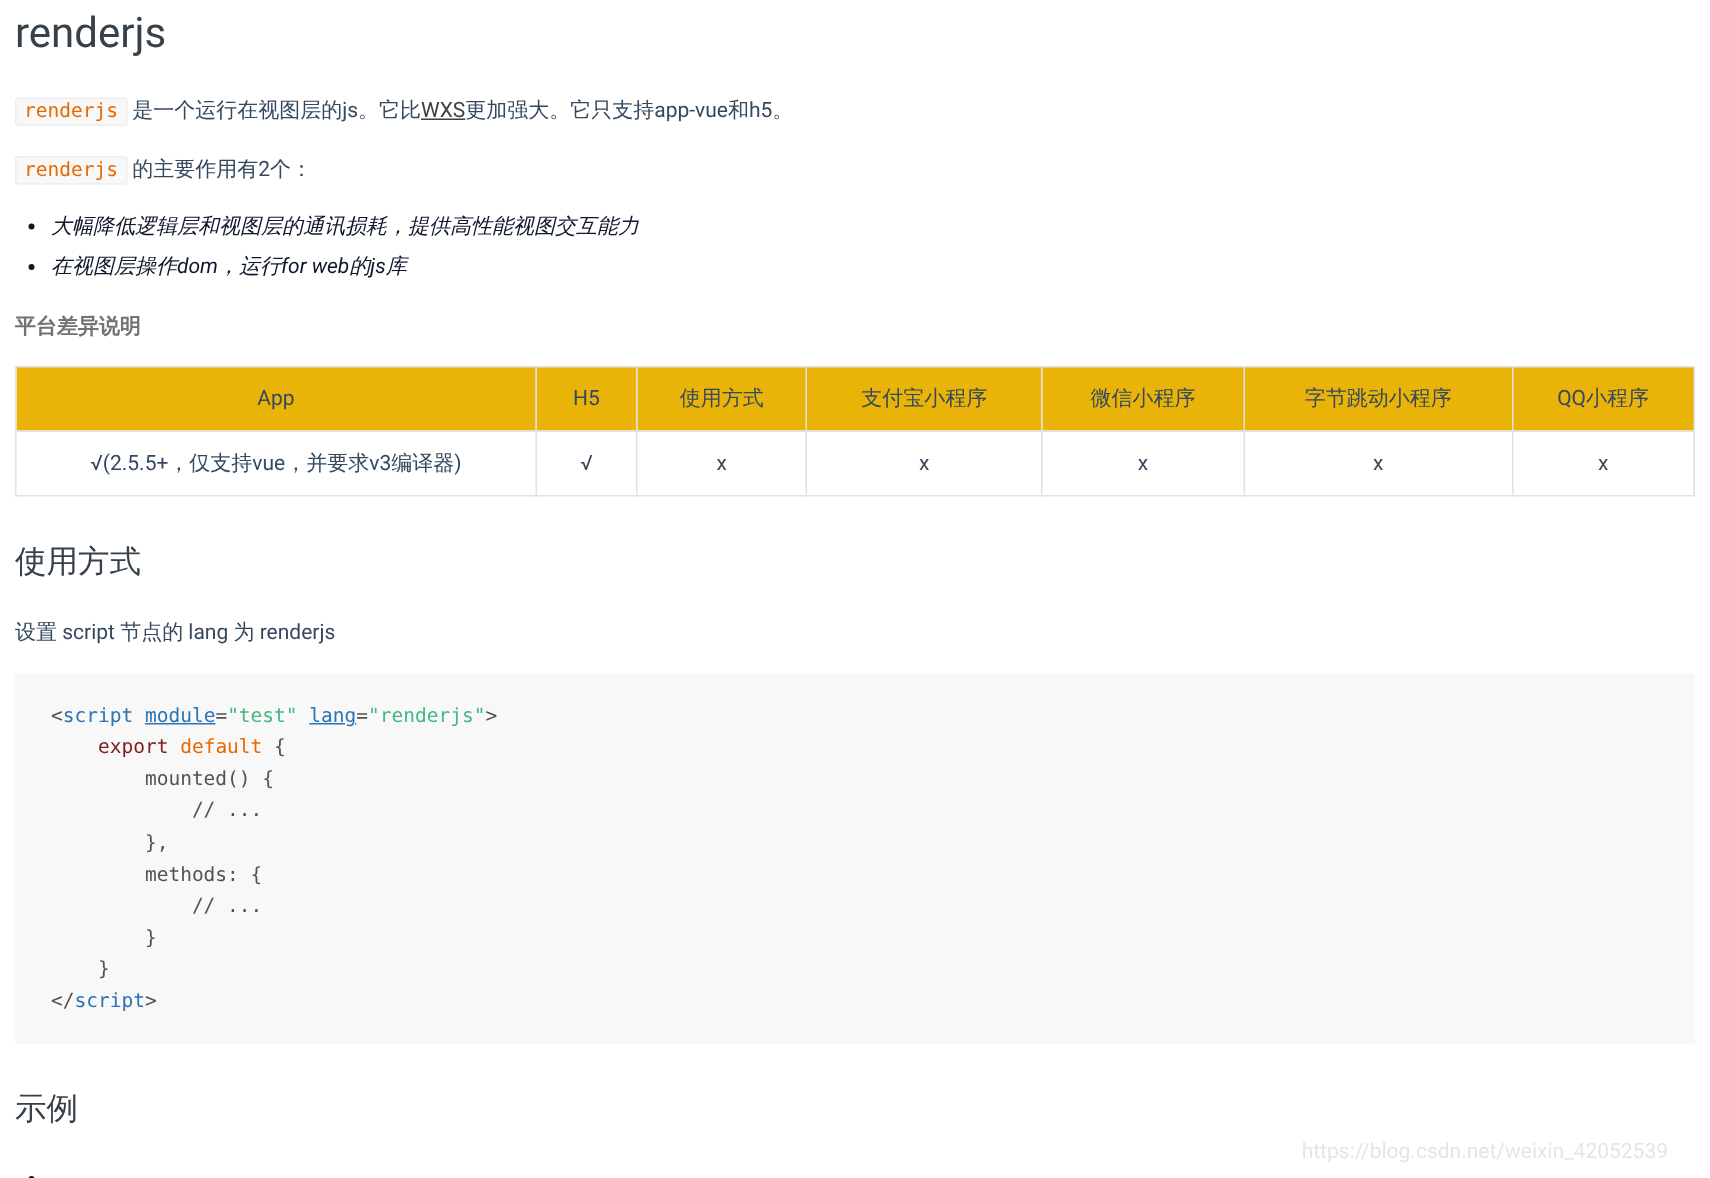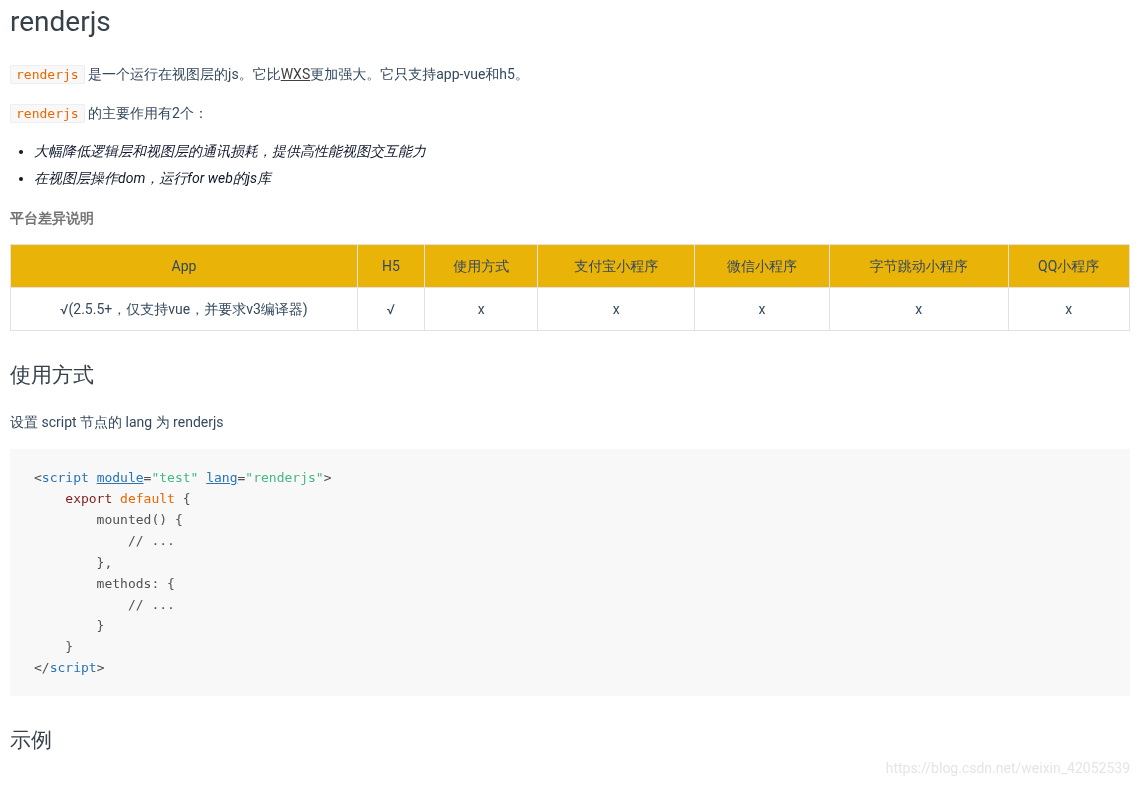--- a/index.html
+++ b/index.html
@@ -86,21 +86,21 @@
     }
     .tok-punc    { color: #525252; }
     .tok-tag     { color: #2973b7; }
     .tok-attr    { color: #2973b7; text-decoration: underline; }
     .tok-str     { color: #42b983; }
     .tok-kw      { color: #7f1d1d; }
     .tok-default { color: #e96900; }
     .watermark {
       position: fixed;
       bottom: 6px;
-      right: 10px;
+      right: 28px;
       color: #e5e5e5;
       font-size: 14px;
       pointer-events: none;
       user-select: none;
     }
   </style>
 </head>
 <body>
 
 <h1>renderjs</h1>

